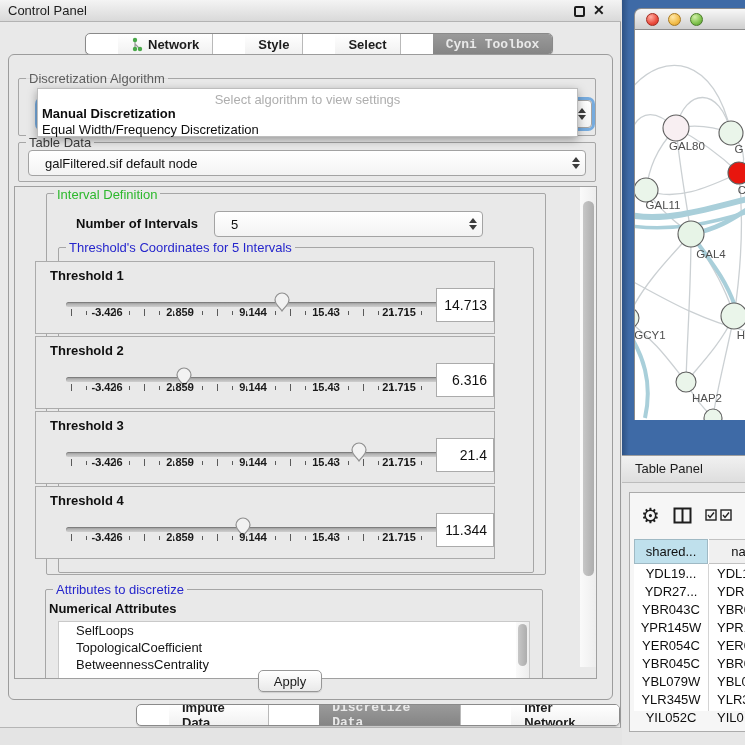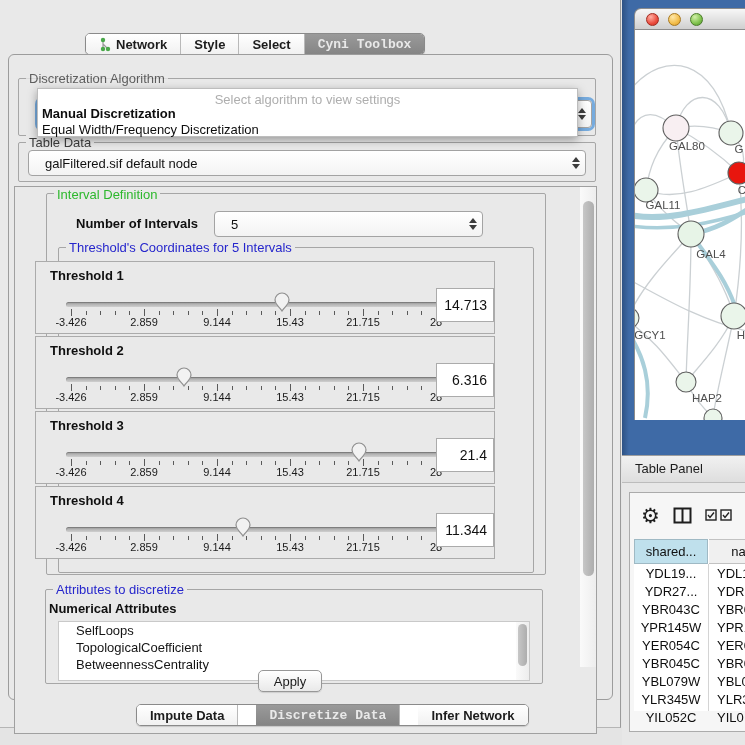--- a/index.html
+++ b/index.html
@@ -9,21 +9,21 @@
 
   
   #cp-window { left:0; top:0; width:621px; height:728px; background:#e9e9e9; border-right:1px solid #9a9a9a; border-bottom:1px solid #b5b5b5; }
   #cp-titlebar { left:0; top:0; width:621px; height:22px; background:linear-gradient(#f4f4f4,#d9d9d9); border-bottom:1px solid #b3b3b3; }
   #cp-title { left:8px; top:3px; font-size:13px; color:#1d1d1d; }
   #float-icon { left:574px; top:6px; width:11px; height:11px; border:2px solid #1a1a1a; border-radius:2px; }
   #close-icon { left:593px; top:2px; font-size:14px; font-weight:bold; color:#1a1a1a; }
 
   
   .seg-group { display:inline-flex; border:1px solid #8a8a8a; border-radius:5px; overflow:hidden; background:#fff; box-shadow:0 1px 1px rgba(0,0,0,.15); }
-  .seg { display:flex; align-items:center; gap:5px; padding:0 13px; height:20px; font-size:13px; font-weight:bold; color:#1c1c1c; background:linear-gradient(#ffffff,#f1f1f1); border-right:1px solid #b9b9b9; cursor:default; }
+  .seg { display:flex; align-items:center; gap:5px; padding:0 13px; height:20px; font-size:13px; font-weight:bold; color:#1c1c1c; background:linear-gradient(#ffffff,#f1f1f1); border-right:1px solid #b9b9b9; cursor:default;margin-left:32px; }
   .seg:last-child { border-right:none; }
   .seg.sel { background:linear-gradient(#9a9a9a,#858585); color:#e9e9e9;font-family:Liberation Mono, monospace; }
   #top-tabs { left:85px; top:33px; }
   #bottom-tabs { left:136px; top:704px;gap:18px; }
 
   
   #content-panel { left:8px; top:54px; width:605px; height:646px; border:1px solid #9c9c9c; border-radius:6px; background:#e9e9e9; }
 
   .groupbox { position:absolute; border:1px solid #a6a6a6; border-radius:2px; }
   .group-title { position:absolute; font-size:13px; padding:0 3px; background:#e9e9e9; white-space:nowrap; }
@@ -37,31 +37,31 @@
   .tri-up    { width:0;height:0;border-left:4px solid transparent;border-right:4px solid transparent;border-bottom:5px solid #3c3c3c; }
   .tri-down  { width:0;height:0;border-left:4px solid transparent;border-right:4px solid transparent;border-top:5px solid #3c3c3c; }
 
   
   #algo-combo { left:38px; top:100px; width:554px; height:28px; box-shadow:0 0 0 3px rgba(98,160,220,.85); }
   #algo-popup { left:37px; top:88px; width:541px; height:49px; background:#fff; border:1px solid #bdbdbd; box-shadow:0 3px 9px rgba(0,0,0,.35); z-index:5;padding-left:28px; }
   #algo-hint { top:3px; left:0; width:100%; text-align:center; font-size:13px; color:#aeaeae; }
   .algo-item { position:absolute; left:4px; font-size:13px; color:#0d0d0d; white-space:nowrap; }
 
   
-  #scrollpane { left:14px; top:186px; width:583px; height:548px; border:1px solid #a0a0a0; background:#e9e9e9; overflow:hidden; }
+  #scrollpane { left:14px; top:186px; width:583px; height:493px; border:1px solid #a0a0a0; background:#e9e9e9; overflow:hidden; }
   .vscroll-track { position:absolute; background:linear-gradient(90deg,#fafafa,#ededed); }
   .vscroll-thumb { position:absolute; background:linear-gradient(90deg,#c7c7c7,#adadad); border-radius:6px; }
 
   
   .th-panel { position:absolute; left:20px; width:460px; height:73px; border:1px solid #ababab; background:#e9e9e9; }
   .th-label { position:absolute; left:14px; top:6px; font-size:13px; font-weight:bold; color:#101010; }
   .th-track { position:absolute; left:30px; top:40px; width:375px; height:5px; border-radius:3px; background:linear-gradient(#9e9e9e,#cfcfcf); box-shadow:inset 0 1px 1px rgba(0,0,0,.25); }
   .th-handle { position:absolute; top:29px; width:18px; height:21px; }
   .tick { position:absolute; width:1px; background:#5a5a5a; }
-  .tick-label { position:absolute; transform:translateX(-50%); font-size:11px; font-weight:normal; color:#1a1a1a; top:54px; }
+  .tick-label { position:absolute; transform:translateX(-50%); font-size:11px; font-weight:bold; color:#1a1a1a; top:44px;margin-left:36px; }
   .th-value { position:absolute; left:400px; top:26px; width:58px; height:34px; background:#fff; border:1px solid #ababab; font-size:14px; color:#111; display:flex; align-items:center; justify-content:flex-end; padding-right:6px; }
 
   
   #attr-list { position:absolute; left:13px; top:32px; width:472px; height:60px; background:#fff; border:1px solid #c9c9c9; overflow:hidden; font-size:13px; color:#141414; }
   .attr-item { padding:1px 0 1px 17px; white-space:nowrap; }
 
   .push-button { position:absolute; background:linear-gradient(#ffffff,#e9e9e9); border:1px solid #979797; border-radius:5px; font-size:13px; color:#1b1b1b; display:flex; align-items:center; justify-content:center; box-shadow:0 1px 1px rgba(0,0,0,.12); }
 
   
   #desktop-blue { left:622px; top:0; width:123px; height:455px; background:linear-gradient(90deg,#2e5284 0,#3e6aa6 7px,#3e6aa6 100%); }
@@ -88,20 +88,25 @@
   #col-divider { position:absolute; left:74px; top:25px; width:1px; height:147px; background:#d4d4d4; }
 
   svg text { font-family:"Liberation Sans", sans-serif; }
 </style>
 </head>
 <body>
 
 <div id="stage">
 
   <div id="cp-window" class="abs">
+    <div id="cp-titlebar" class="abs">
+      <span id="cp-title" class="abs">Control Panel</span>
+      <span id="float-icon" class="abs"></span>
+      <span id="close-icon" class="abs">✕</span>
+    </div>
 
     <div id="top-tabs" class="abs seg-group">
         <div class="seg">
           <svg width="12" height="15" viewBox="0 0 12 15">
             <path d="M4,3 L4,12 M4,7 L9,12" stroke="#9a9a9a" stroke-width="1.2" fill="none"></path>
             <circle cx="4" cy="3" r="2.2" fill="#4aa84a"></circle>
             <circle cx="4" cy="12" r="2.2" fill="#4aa84a"></circle>
             <circle cx="9" cy="12" r="2.2" fill="#4aa84a"></circle>
           </svg>
           <span>Network</span>

